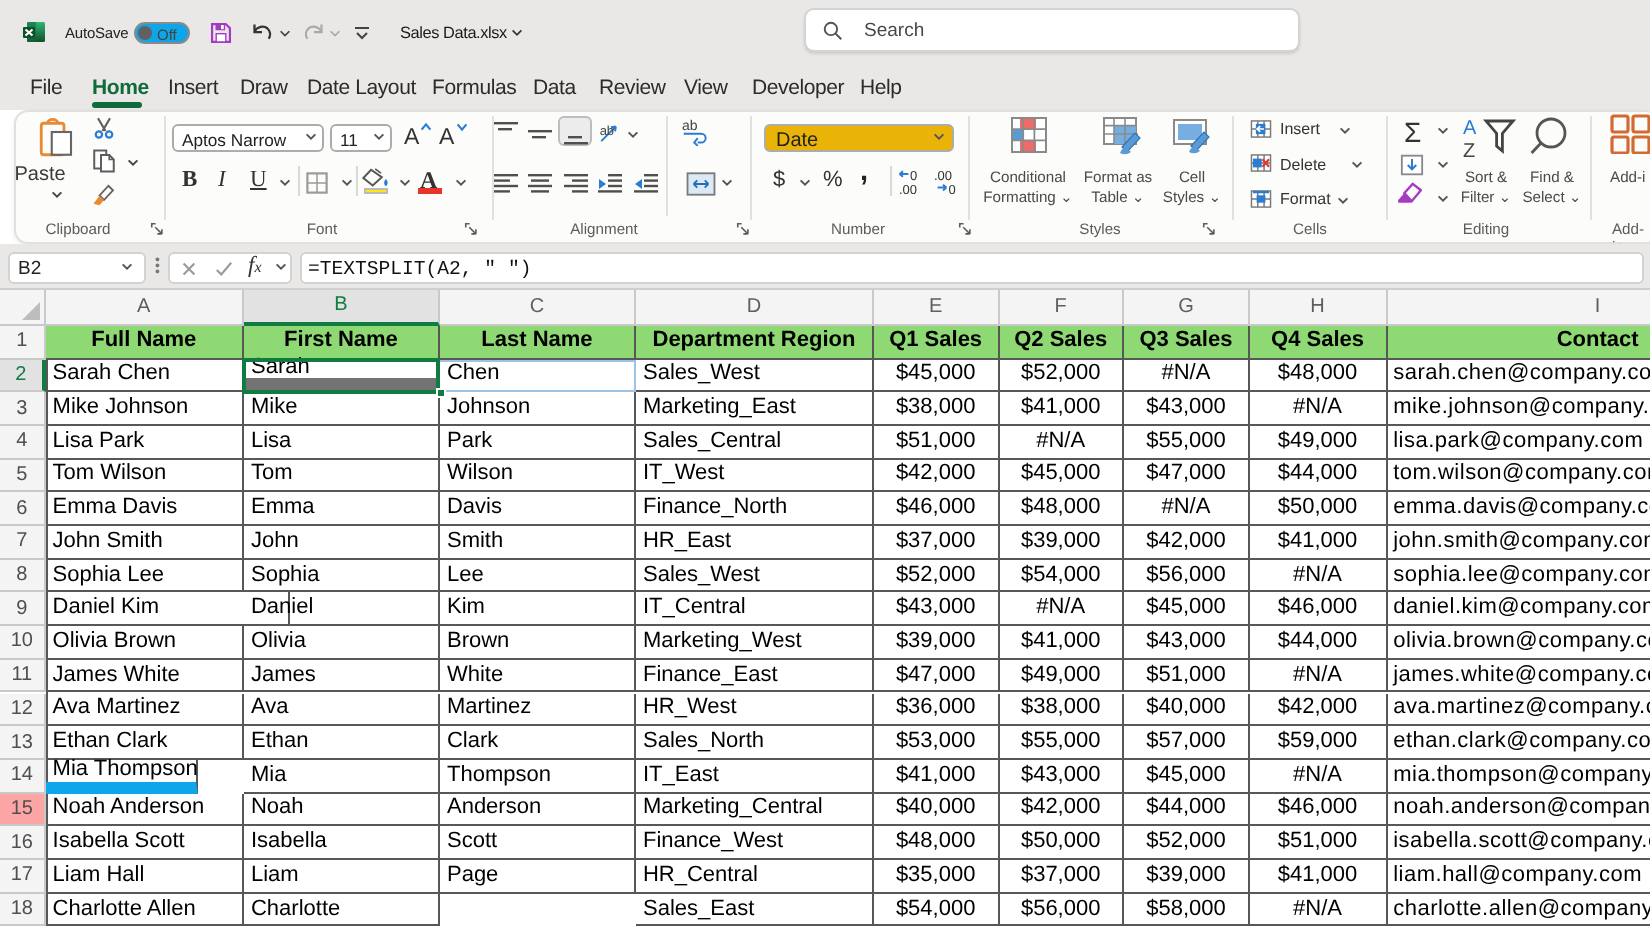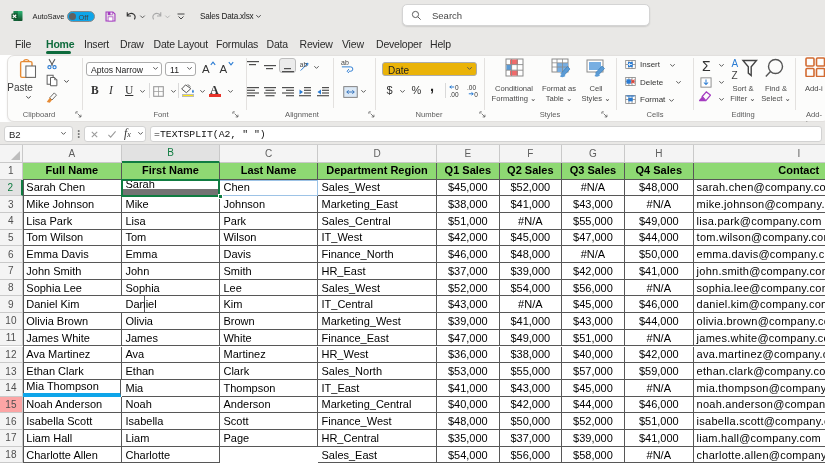--- a/index.html
+++ b/index.html
@@ -734,21 +734,21 @@
     </div>
 <div class="ab" style="left:539.1999999999999px;top:200.19999999999996px;width:63px;height:16.7px;border-right:1px solid #575757;border-bottom:1px solid #575757">
       <div class="ab" style="left:0;top:50%;transform:translateY(-50%);width:100%;text-align:center;white-space:nowrap">$57,000</div>
     </div>
 <div class="ab" style="left:602.1999999999999px;top:200.19999999999996px;width:68.6px;height:16.7px;border-right:1px solid #575757;border-bottom:1px solid #575757">
       <div class="ab" style="left:0;top:50%;transform:translateY(-50%);width:100%;text-align:center;white-space:nowrap">$59,000</div>
     </div>
 <div class="ab" style="left:670.8px;top:200.19999999999996px;width:211.4px;height:16.7px;border-right:1px solid #575757;border-bottom:1px solid #575757">
       <div class="ab" style="left:3px;top:50%;transform:translateY(-50%);white-space:nowrap;letter-spacing:0.25px">ethan.clark@company.com</div>
     </div>
-<div class="ab" style="left:0px;top:216.89999999999995px;width:98px;height:16.7px;border-right:1px solid #575757;border-bottom:4px solid #0ea5e9">
+<div class="ab" style="left:0px;top:216.89999999999995px;width:76px;height:16.7px;border-right:1px solid #575757;border-bottom:6px solid #0ea5e9">
       <div class="ab" style="left:3.5px;top:50%;transform:translateY(-50%);white-space:nowrap">Mia Thompson</div>
     </div>
 <div class="ab" style="left:99.2px;top:216.89999999999995px;width:98px;height:16.7px;border-right:1px solid #575757;border-bottom:1px solid #575757">
       <div class="ab" style="left:3.5px;top:50%;transform:translateY(-50%);white-space:nowrap">Mia</div>
     </div>
 <div class="ab" style="left:197.2px;top:216.89999999999995px;width:98px;height:16.7px;border-right:1px solid #575757;border-bottom:1px solid #575757">
       <div class="ab" style="left:3.5px;top:50%;transform:translateY(-50%);white-space:nowrap">Thompson</div>
     </div>
 <div class="ab" style="left:295.2px;top:216.89999999999995px;width:119px;height:16.7px;border-right:1px solid #575757;border-bottom:1px solid #575757">
       <div class="ab" style="left:3.5px;top:50%;transform:translateY(-50%);white-space:nowrap">IT_East</div>

